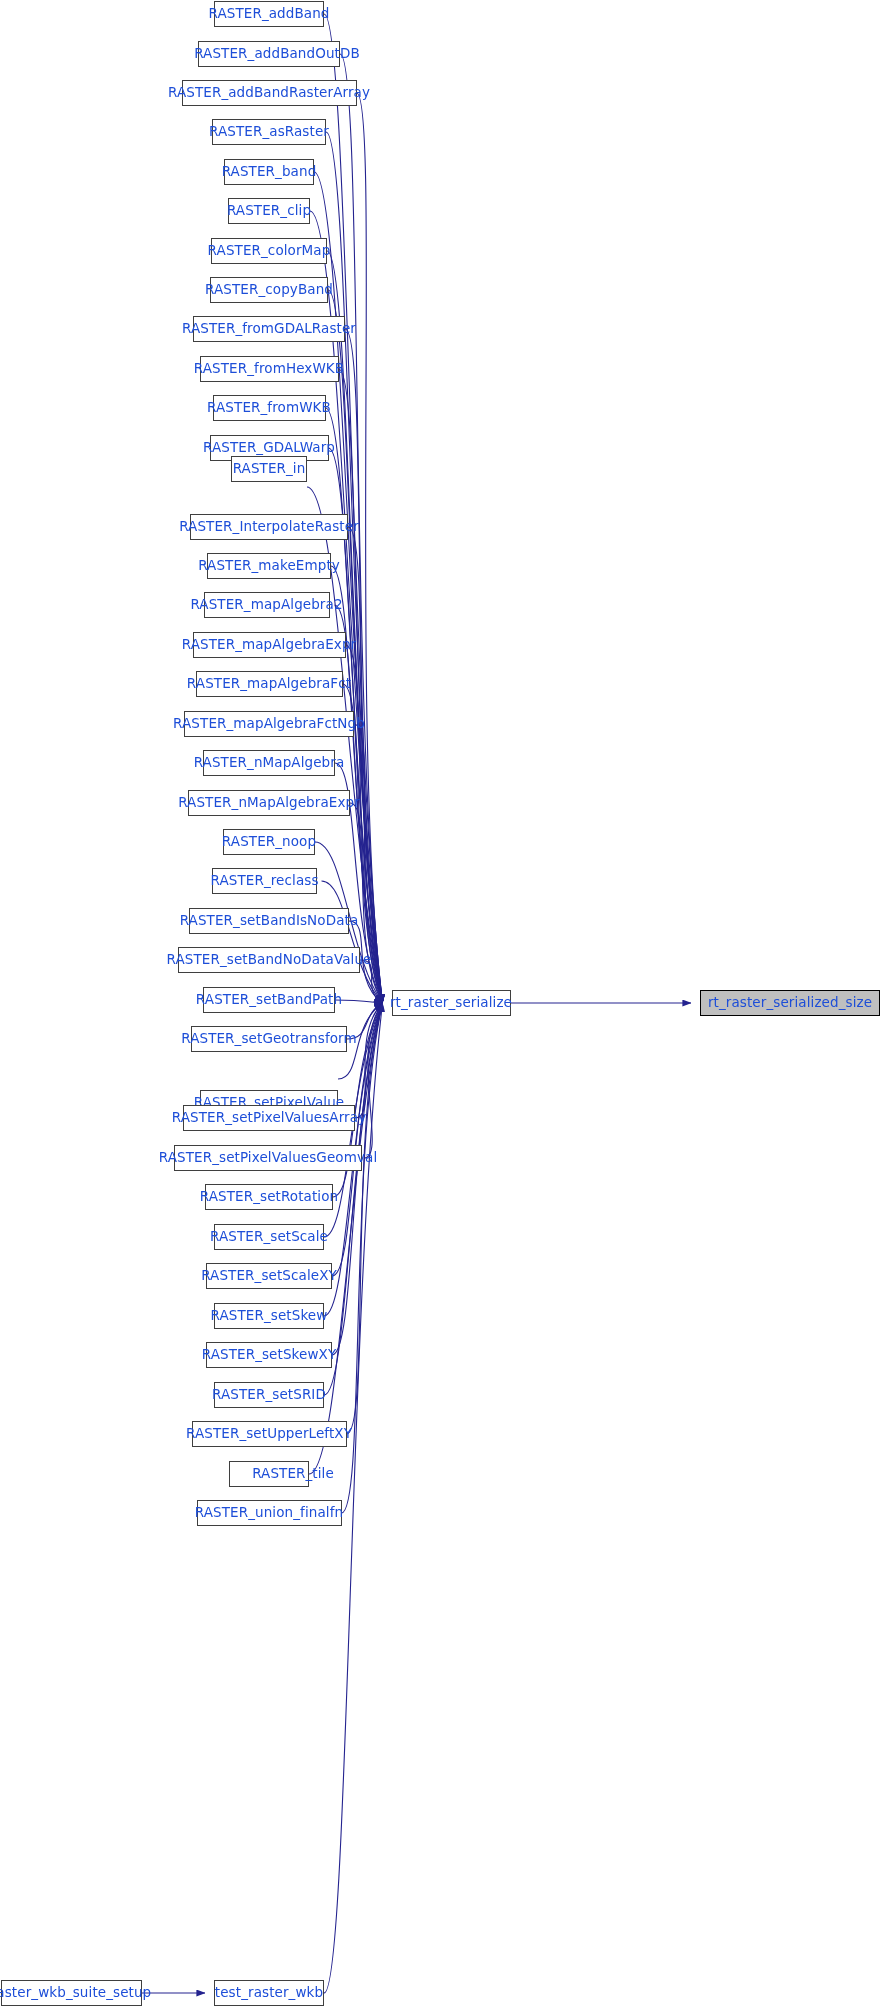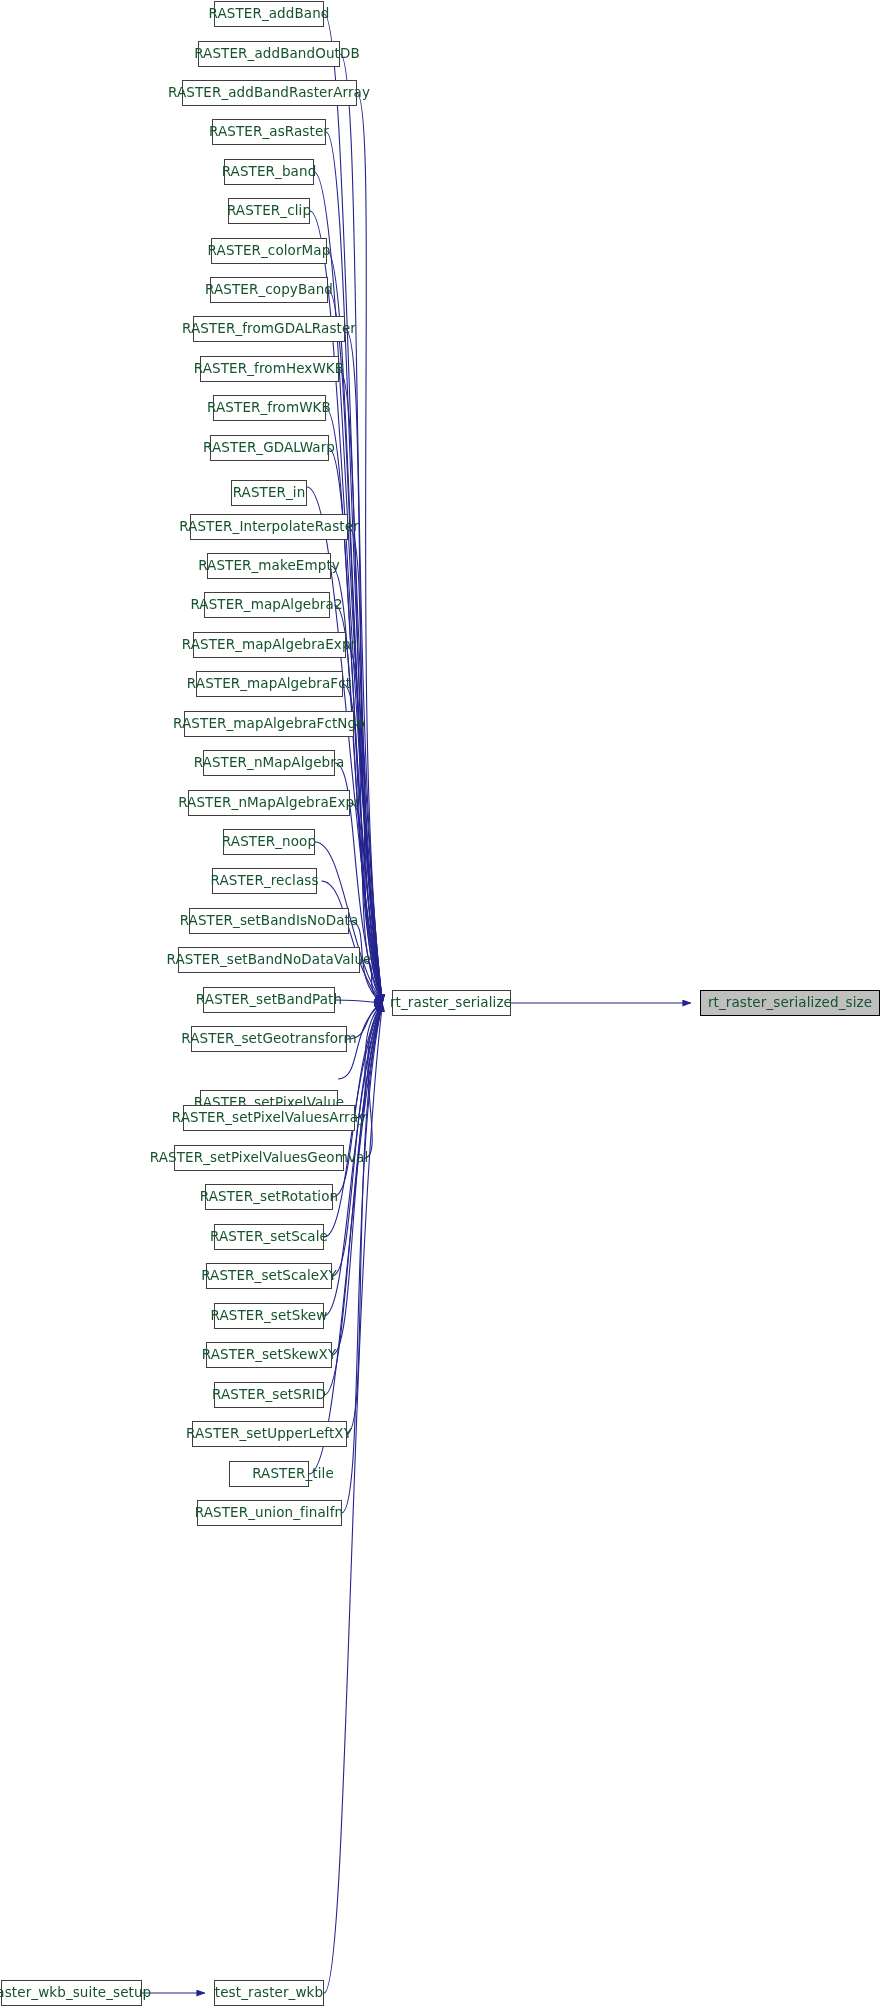--- a/index.html
+++ b/index.html
@@ -27,21 +27,21 @@
     top: 0;
     width: 883px;
     height: 2013px;
     pointer-events: none;
   }
   .node {
     position: absolute;
     box-sizing: border-box;
     border: 1px solid #3f3f3f;
     background: #ffffff;
-    color: #14532d;
+    color: #1d4ed8;
     font-size: 13.5px;
     line-height: 1;
     display: flex;
     align-items: center;
     justify-content: center;
     white-space: nowrap;
     height: 26px;
     letter-spacing: 0.1px;
   }
   .node.highlight {
@@ -138,21 +138,21 @@
       </div>
       <div class="node" style="left: 199.5px; top: 356px; width: 139px; text-align: center;">
         <span class="lbl">RASTER_fromHexWKB</span>
       </div>
       <div class="node" style="left: 212.5px; top: 395px; width: 113px;">
         <span class="lbl">RASTER_fromWKB</span>
       </div>
       <div class="node" style="left: 209.5px; top: 435px; width: 119px;">
         <span class="lbl">RASTER_GDALWarp</span>
       </div>
-      <div class="node" style="left: 231px; top: 480px; width: 76px;">
+      <div class="node" style="left: 231px; top: 456px; width: 76px;">
         <span class="lbl">RASTER_in</span>
       </div>
       <div class="node" style="left: 190px; top: 514px; width: 158px;">
         <span class="lbl">RASTER_InterpolateRaster</span>
       </div>
       <div class="node" style="left: 207px; top: 553px; width: 124px;">
         <span class="lbl">RASTER_makeEmpty</span>
       </div>
       <div class="node" style="left: 203.5px; top: 592px; width: 126px;">
         <span class="lbl">RASTER_mapAlgebra2</span>
@@ -189,21 +189,21 @@
       </div>
       <div class="node" style="left: 191px; top: 1026px; width: 156px;">
         <span class="lbl">RASTER_setGeotransform</span>
       </div>
       <div class="node" style="left: 200px; top: 1066px; width: 138px; margin-top: 24px;">
         <span class="lbl">RASTER_setPixelValue</span>
       </div>
       <div class="node" style="left: 183px; top: 1105px; width: 172px;">
         <span class="lbl">RASTER_setPixelValuesArray</span>
       </div>
-      <div class="node" style="left: 174px; top: 1145px; width: 170px;">
+      <div class="node" style="left: 174px; top: 1145px; width: 188px;">
         <span class="lbl">RASTER_setPixelValuesGeomval</span>
       </div>
       <div class="node" style="left: 205px; top: 1184px; width: 128px;">
         <span class="lbl">RASTER_setRotation</span>
       </div>
       <div class="node" style="left: 214px; top: 1224px; width: 110px;">
         <span class="lbl">RASTER_setScale</span>
       </div>
       <div class="node" style="left: 206px; top: 1263px; width: 126px;">
         <span class="lbl">RASTER_setScaleXY</span>

